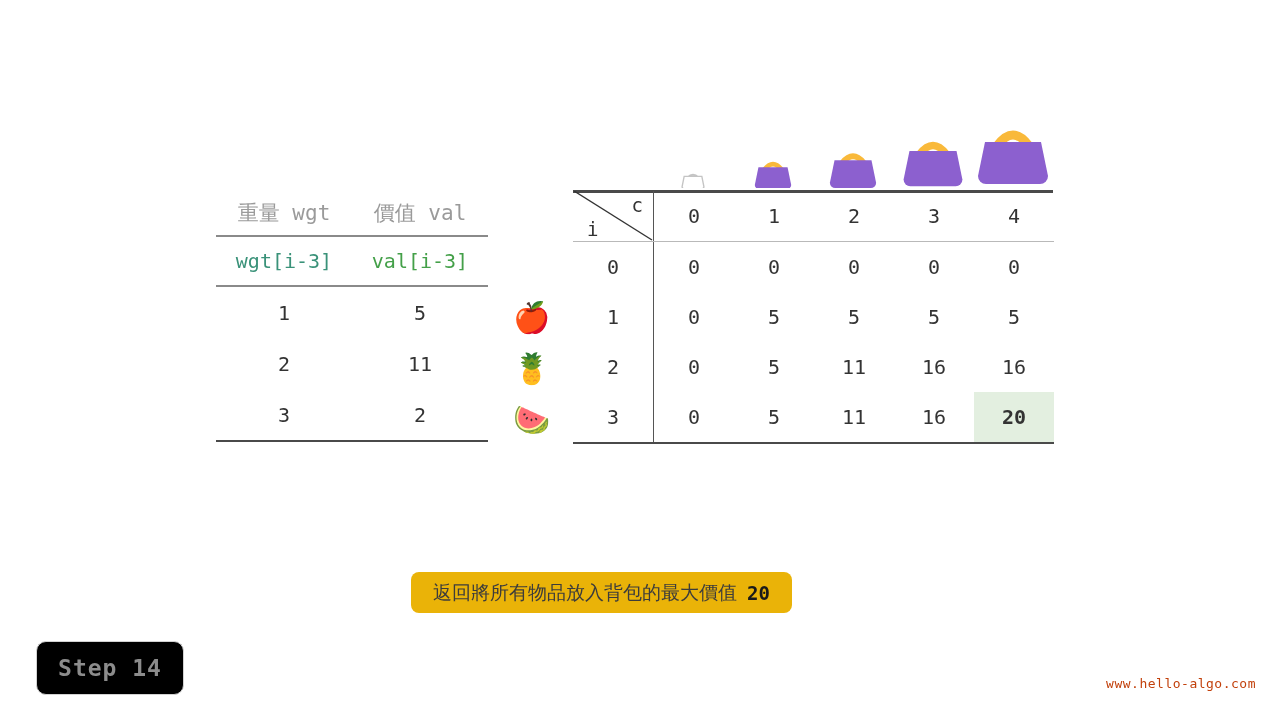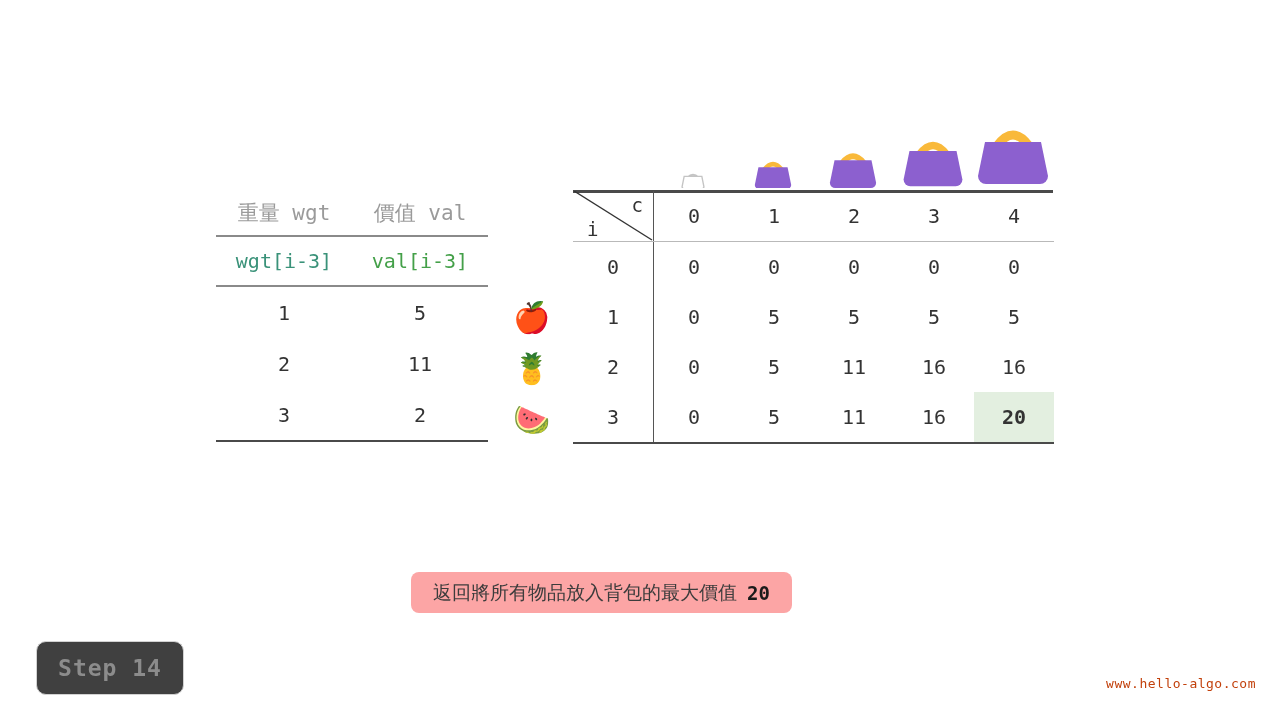--- a/index.html
+++ b/index.html
@@ -139,21 +139,21 @@
     font-weight: bold;
     color: #000000;
   }
 
   
   #caption {
     left: 411px;
     top: 572px;
     height: 41px;
     padding: 0 22px;
-    background: #fca5a5;
+    background: #eab308;
     border-radius: 8px;
     display: flex;
     align-items: center;
     gap: 10px;
     white-space: nowrap;
   }
   #caption .cap-text {
     font-family: "DejaVu Sans", "Liberation Sans", sans-serif;
     font-size: 19px;
     color: #3c3c3c;
@@ -166,21 +166,21 @@
   }
 
   
   #step-badge {
     left: 36px;
     top: 641px;
     width: 146px;
     height: 52px;
     border: 1.5px solid #d2d2d2;
     border-radius: 10px;
-    background: #404040;
+    background: #000000;
     display: flex;
     align-items: center;
     justify-content: center;
     font-family: "DejaVu Sans Mono", "Liberation Mono", monospace;
     font-size: 23px;
     font-weight: bold;
     color: #8c8c8c;
     letter-spacing: 1px;
   }
 

